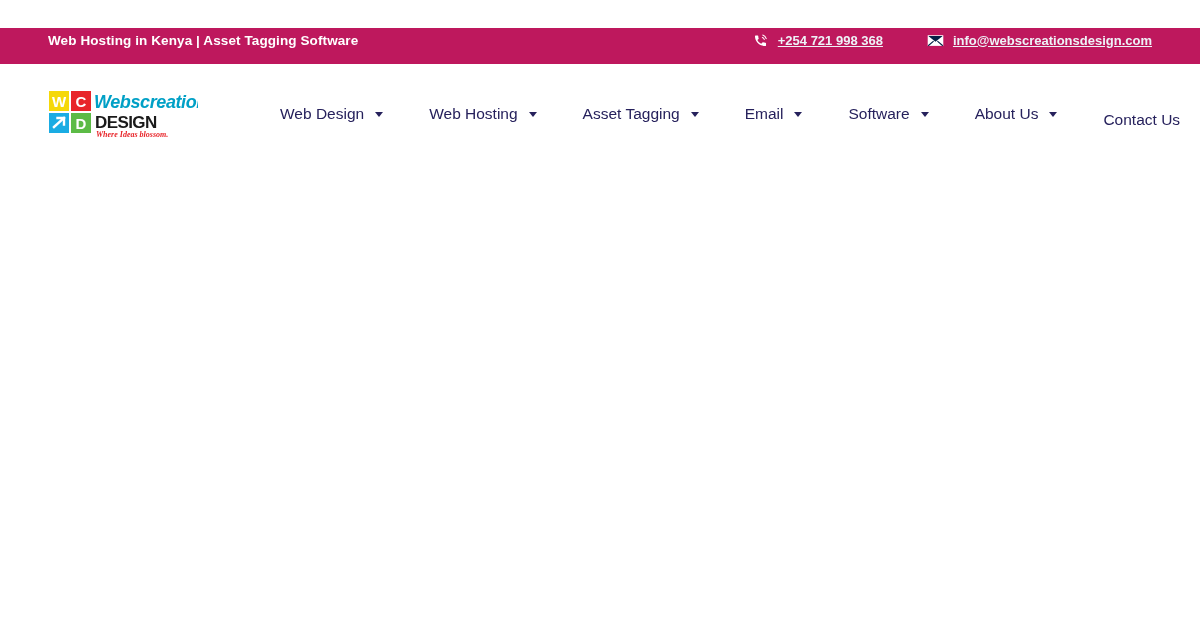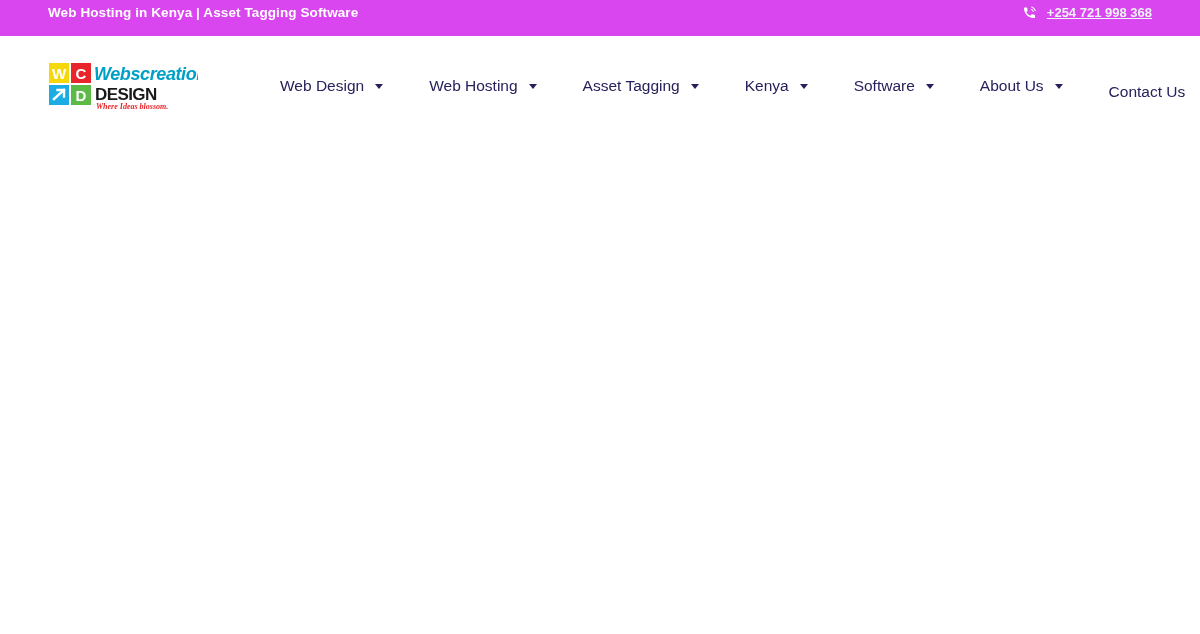--- a/index.html
+++ b/index.html
@@ -11,25 +11,26 @@
     width: 1200px;
     height: 634px;
     font-family: "Liberation Sans", sans-serif;
     overflow: hidden;
     color: #222;
   }
 
   
   .topbar {
     height: 36px;
-    background: #d946ef;
+    background: #be185d;
     display: flex;
     align-items: center;
     padding: 0 48px 12px 48px;
     box-sizing: border-box;
+    margin-top: 28px;
   }
   .topbar-title {
     color: #ffffff;
     font-size: 13.5px;
     font-weight: bold;
     letter-spacing: 0.1px;
     white-space: nowrap;
   }
   .topbar-contacts {
     margin-left: auto;
@@ -128,20 +129,30 @@
       <span class="ic">
         <svg width="17" height="17" viewBox="0 0 24 24" aria-hidden="true">
           <path fill="#ffffff" d="M7.6 11.2c1.2 2.4 3 4.2 5.4 5.4l1.8-1.8c.25-.25.6-.32.9-.2 1 .33 2.1.5 3.2.5.5 0 .9.4.9.9v2.9c0 .5-.4.9-.9.9C10.5 19.8 4.2 13.5 4.2 5.9c0-.5.4-.9.9-.9H8c.5 0 .9.4.9.9 0 1.1.17 2.2.5 3.2.1.3.04.65-.2.9l-1.6 1.2z"></path>
           <path fill="none" stroke="#ffffff" stroke-width="1.5" stroke-linecap="round" d="M15.2 4.4a7.6 7.6 0 0 1 4.9 4.9"></path>
           <path fill="none" stroke="#ffffff" stroke-width="1.5" stroke-linecap="round" d="M14.6 7.8a4.3 4.3 0 0 1 2.7 2.7"></path>
         </svg>
       </span>
       <span>+254 721 998 368</span>
     </a>
 
+    <a class="contact-item" href="#">
+      <span class="ic">
+        <svg width="17" height="13" viewBox="0 0 24 18" aria-hidden="true">
+          <path fill="#ffffff" d="M1 1.6h22v15H1z"></path>
+          <path fill="#032044" d="M1.9 2.6h20.2L12 10.6z"></path>
+          <path fill="none" stroke="#032044" stroke-width="1.6" d="M1.7 16.4l7.6-6.6M22.3 16.4l-7.6-6.6"></path>
+        </svg>
+      </span>
+      <span>info@webscreationsdesign.com</span>
+    </a>
 
   </div>
 </div>
 
 <div class="header">
 
   <a class="logo" href="#">
     <svg width="150" height="50" viewBox="0 0 150 50" aria-hidden="true">
 
       <rect x="1" y="1" width="20" height="20" fill="#f5d80a"></rect>
@@ -175,21 +186,21 @@
       <span class="nav-label">Web Hosting</span>
       <span class="caret"></span>
     </a>
 
     <a class="nav-item" href="#">
       <span class="nav-label">Asset Tagging</span>
       <span class="caret"></span>
     </a>
 
     <a class="nav-item" href="#">
-      <span class="nav-label">Kenya</span>
+      <span class="nav-label">Email</span>
       <span class="caret"></span>
     </a>
 
     <a class="nav-item" href="#">
       <span class="nav-label">Software</span>
       <span class="caret"></span>
     </a>
 
     <a class="nav-item" href="#">
       <span class="nav-label">About Us</span>

